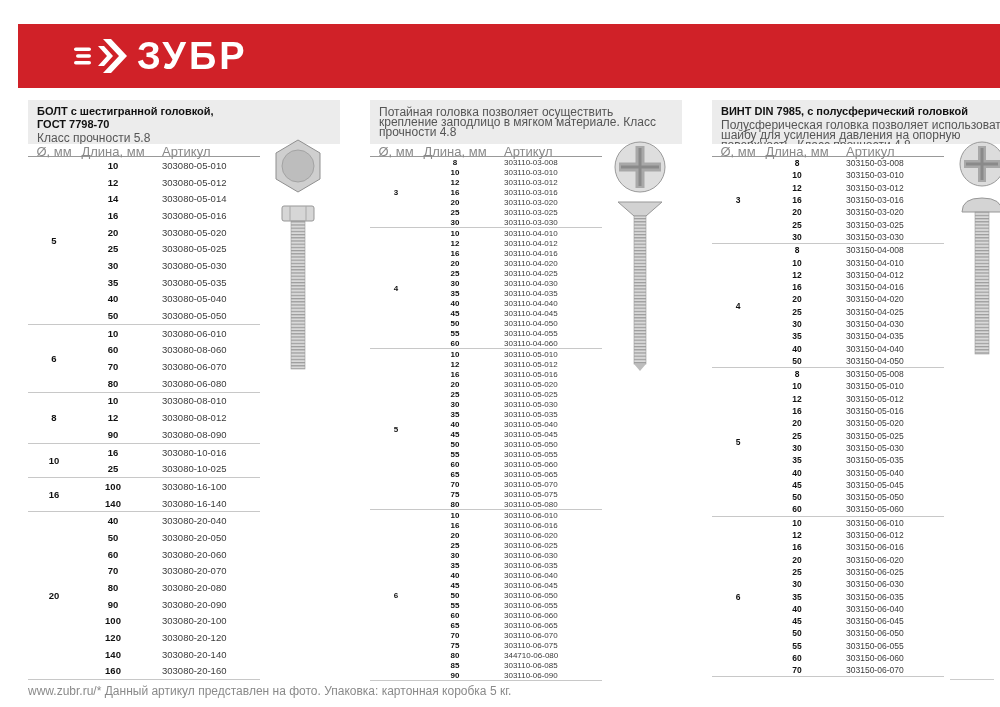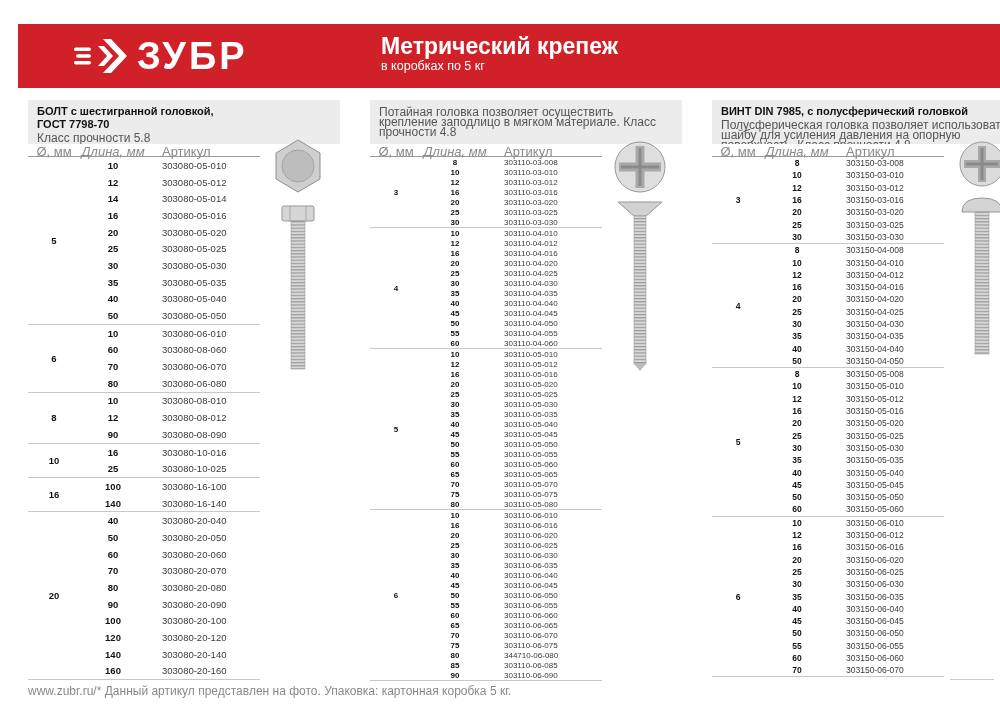--- a/index.html
+++ b/index.html
@@ -20,21 +20,21 @@
   .product { position:relative; width:312px; }
   .phead { background:#ececec; height:44px; padding:5px 9px 0 9px; overflow:hidden; }
   .ptitle { font-size:11px; font-weight:700; line-height:13px; color:#111; }
   .ptitle:empty { display:none; }
   .pdesc { font-size:12px; color:#555; line-height:10px; margin-top:2px; }
   .thead {
     width:232px; height:13px; display:grid; grid-template-columns:52px 66px 1fr;
     align-items:center; font-size:13px; color:#8a8a8a; border-bottom:1px solid #999;
   }
   .thead .h-dia { justify-self:center; }
-  .thead .h-len { justify-self:center;font-style:italic; }
+  .thead .h-len { justify-self:center; }
   .thead .h-art { padding-left:16px; }
   .tbody { width:232px; }
   .tgroup { display:grid; grid-template-columns:52px 66px 1fr; border-bottom:1px solid #c8c8c8; }
   .dia { grid-column:1; display:flex; align-items:center; justify-content:center; font-weight:700; color:#111; }
   .len { grid-column:2; display:flex; align-items:center; justify-content:center; font-weight:700; color:#111; }
   .art { grid-column:3; display:flex; align-items:center; padding-left:16px; color:#3a3a3a; }
   .p0 .tbody { font-size:9.5px; } .p0 .tgroup { grid-auto-rows:16.7px; }
   .p1 .tbody { font-size:8px;   } .p1 .tgroup { grid-auto-rows:10px; }
   .p2 .tbody { font-size:8.5px; } .p2 .tgroup { grid-auto-rows:12.3px; }
   .photo { position:absolute; top:38px; right:0; width:84px; height:240px;
@@ -54,24 +54,20 @@
         <g fill="#ffffff">
           <rect x="0" y="12.5" width="17" height="3.6" rx="1.8"></rect>
           <rect x="2" y="19.2" width="15" height="3.6" rx="1.8"></rect>
           <rect x="0" y="25.9" width="17" height="3.6" rx="1.8"></rect>
         </g>
         <polygon points="37,4 53,21 37,38 29,38 45,21 29,4" fill="#ffffff"></polygon>
         <polygon points="30,11 39,21 30,31 24,31 33,21 24,11" fill="#ffffff"></polygon>
       </svg>
       <span class="logo-text">ЗУБР</span>
     </div>
-    <div class="banner-titles">
-      <div class="banner-title">Метрический крепеж</div>
-      <div class="banner-subtitle">в коробках по 5 кг</div>
-    </div>
   </div>
 
   <div class="columns">
 
     <section class="product p0">
       <header class="phead">
         <div class="ptitle">БОЛТ с шестигранной головкой,</div>
         <div class="ptitle">ГОСТ 7798-70</div>
         <div class="pdesc">Класс прочности 5.8</div>
       </header>

